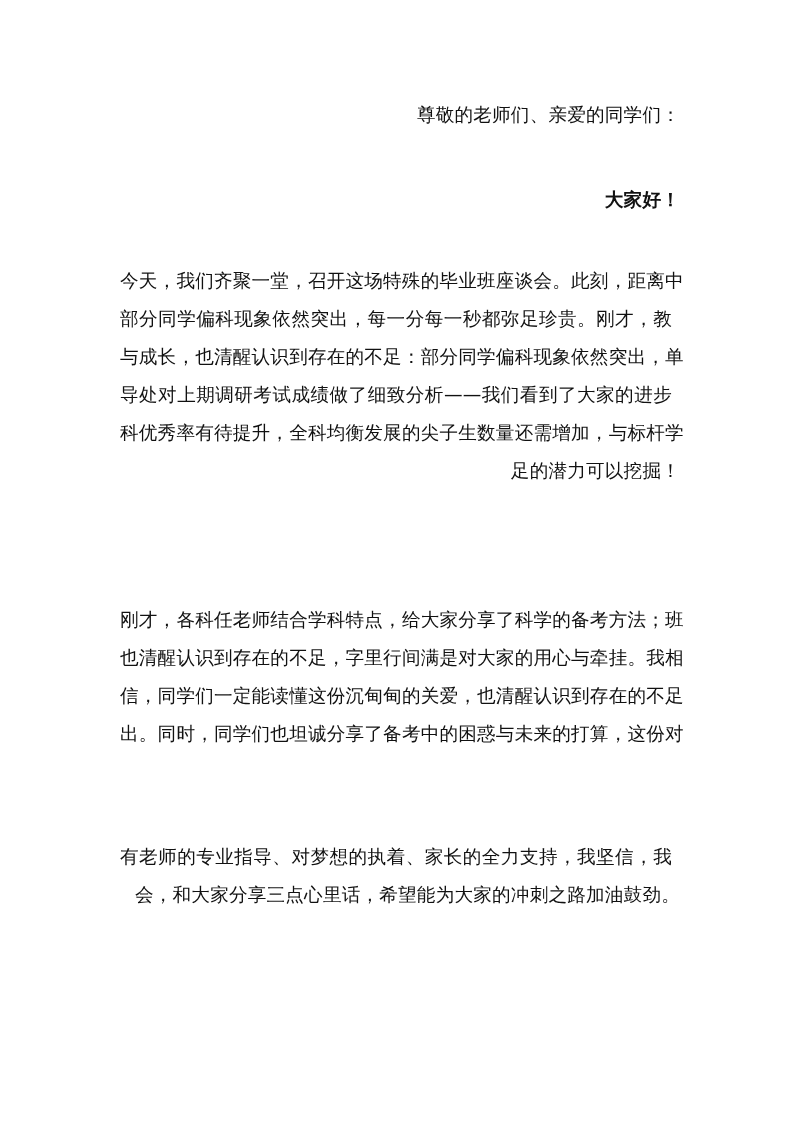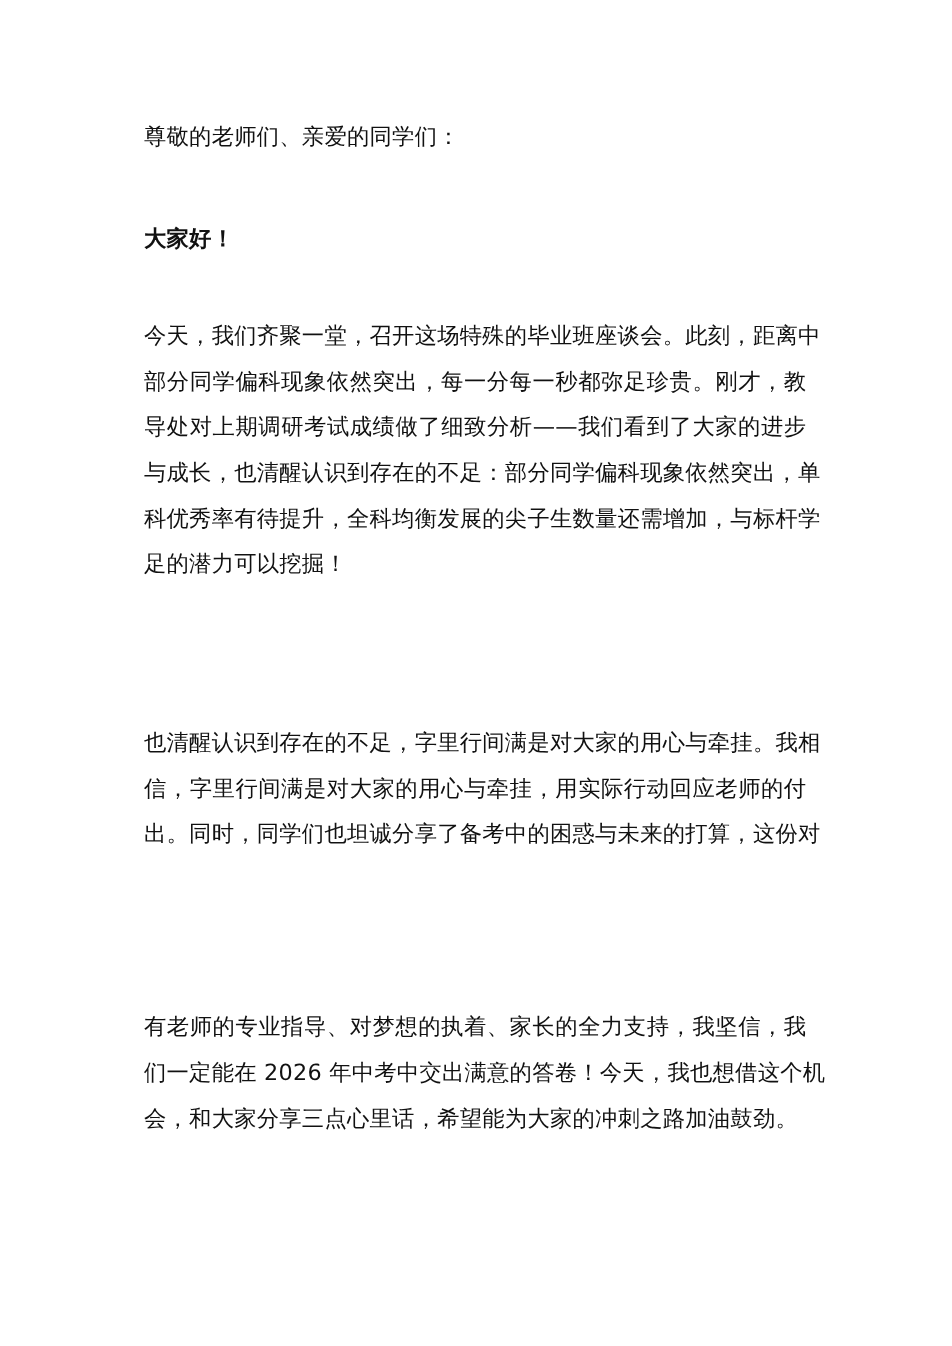--- a/index.html
+++ b/index.html
@@ -29,20 +29,21 @@
       width: 560px;
       margin: 0;
     }
     .line {
       display: block;
       height: 38px;
       line-height: 38px;
       font-size: 18.6px;
       white-space: nowrap;
       letter-spacing: 0.2px;
+      text-align: right;
     }
     .line.justify {
       text-align: justify;
       text-align-last: justify;
       width: 552px;
     }
   </style>
 </head>
 <body>
 
@@ -52,31 +53,31 @@
     <span class="line">尊敬的老师们、亲爱的同学们：</span>
   </p>
 
   <p class="para" style="top:181px;font-weight:bold;">
     <span class="line">大家好！</span>
   </p>
 
   <div class="para" style="top:262px;">
     <span class="line justify">今天，我们齐聚一堂，召开这场特殊的毕业班座谈会。此刻，距离中</span>
     <span class="line justify">部分同学偏科现象依然突出，每一分每一秒都弥足珍贵。刚才，教</span>
+    <span class="line justify">与成长，也清醒认识到存在的不足：部分同学偏科现象依然突出，单</span>
     <span class="line justify">导处对上期调研考试成绩做了细致分析——我们看到了大家的进步</span>
-    <span class="line justify">与成长，也清醒认识到存在的不足：部分同学偏科现象依然突出，单</span>
     <span class="line justify">科优秀率有待提升，全科均衡发展的尖子生数量还需增加，与标杆学</span>
     <span class="line">足的潜力可以挖掘！</span>
   </div>
 
   <div class="para" style="top:601px;">
+    <span class="line justify">刚才，各科任老师结合学科特点，给大家分享了科学的备考方法；班</span>
     <span class="line justify">也清醒认识到存在的不足，字里行间满是对大家的用心与牵挂。我相</span>
-    <span class="line justify">信，字里行间满是对大家的用心与牵挂，用实际行动回应老师的付</span>
+    <span class="line justify">信，同学们一定能读懂这份沉甸甸的关爱，也清醒认识到存在的不足</span>
     <span class="line justify">出。同时，同学们也坦诚分享了备考中的困惑与未来的打算，这份对</span>
   </div>
 
   <div class="para" style="top:838px;">
     <span class="line justify">有老师的专业指导、对梦想的执着、家长的全力支持，我坚信，我</span>
-    <span class="line justify">们一定能在 2026 年中考中交出满意的答卷！今天，我也想借这个机</span>
     <span class="line">会，和大家分享三点心里话，希望能为大家的冲刺之路加油鼓劲。</span>
   </div>
 
 </div>
 
 </body></html>

